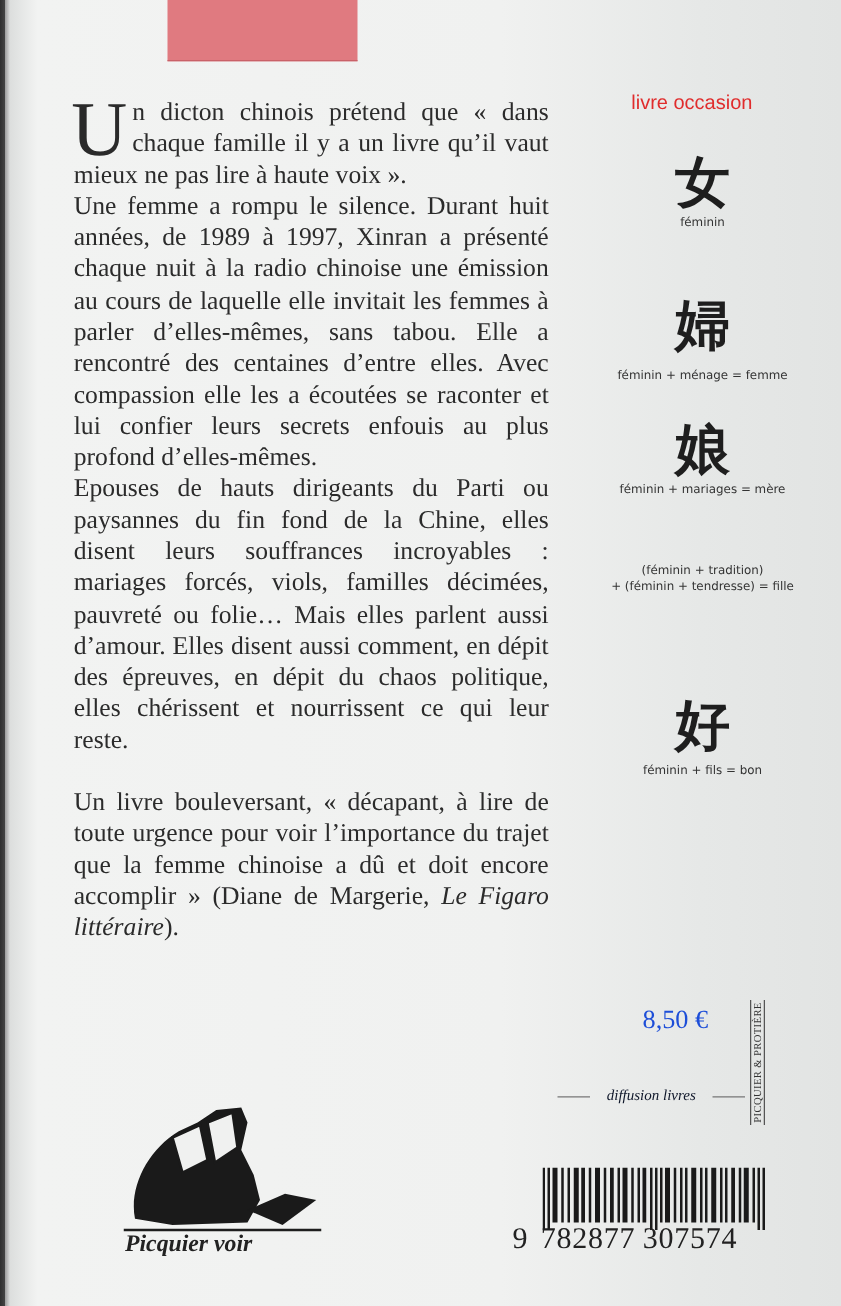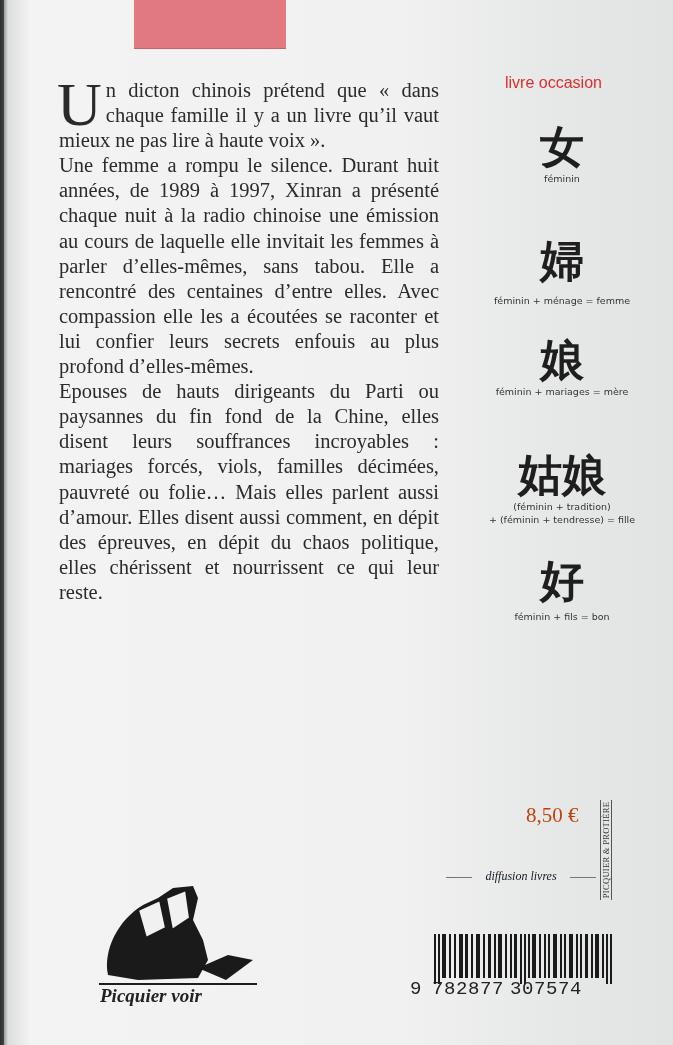--- a/index.html
+++ b/index.html
@@ -36,21 +36,21 @@
       font-family: "Liberation Sans", sans-serif; font-size: 16px; color: #e02c2c;
     }
     .glyph-block { position: absolute; width: 200px; left: 462px; text-align: center; }
     .glyph {
       font-family: "DejaVu Sans", sans-serif; font-size: 44px; line-height: 50px; color: #1e1e1e; font-weight: bold;
     }
     .glyph-caption {
       font-family: "DejaVu Sans", sans-serif; font-size: 9.5px; color: #333; line-height: 13px;
     }
     .price {
-      position: absolute; left: 526px; top: 803px; font-size: 21px; color: #c2410c;
+      position: absolute; left: 514px; top: 803px; font-size: 21px; color: #1d4ed8;
     }
     .vert-logo {
       position: absolute; left: 597px; top: 800px; width: 18px; height: 100px;
       display: flex; align-items: center; justify-content: center;
     }
     .vert-logo span {
       transform: rotate(-90deg); white-space: nowrap;
       font-size: 8.5px; letter-spacing: .3px; color: #333;
       font-family: "Liberation Serif", serif;
     }
@@ -69,22 +69,22 @@
     }
     .distributor .sub::before, .distributor .sub::after {
       content: ""; position: absolute; top: 8px; width: 26px; height: 1px; background: #777;
     }
     .distributor .sub::before { left: 0; }
     .distributor .sub::after { right: 0; }
     .barcode {
       position: absolute; left: 434px; top: 934px; width: 180px; height: 50px;
     }
     .barcode-digits {
-      position: absolute; left: 410px; top: 978px; font-family: Liberation Mono, monospace;
-      font-size: 19px; color: #222; letter-spacing: .6px;
+      position: absolute; left: 410px; top: 978px; font-family: Liberation Serif, serif;
+      font-size: 24px; color: #222; letter-spacing: .6px;
     }
     .barcode-digits .first { margin-right: 10px; }
     .publisher-logo {
       position: absolute; left: 98px; top: 880px; width: 180px; height: 100px;
     }
     .publisher-rule {
       position: absolute; left: 99px; top: 983px; width: 158px; height: 2px; background: #1e1e1e;
     }
     .publisher-name {
       position: absolute; left: 100px; top: 985px; font-size: 19px; font-style: italic; font-weight: bold; color: #222;
@@ -96,36 +96,36 @@
 <div class="cover"></div>
 <div class="spine-edge"></div>
 <div class="red-tab"></div>
 
 <div class="used-label">livre occasion</div>
 
 <div class="body-text">
   <p><span class="dropcap">U</span><span>n dicton chinois prétend que « dans chaque famille il y a un livre qu’il vaut mieux ne pas lire à haute voix ».</span></p>
   <p>Une femme a rompu le silence. Durant huit années, de 1989 à 1997, Xinran a présenté chaque nuit à la radio chinoise une émission au cours de laquelle elle invitait les femmes à parler d’elles-mêmes, sans tabou. Elle a rencontré des centaines d’entre elles. Avec compassion elle les a écoutées se raconter et lui confier leurs secrets enfouis au plus profond d’elles-mêmes.</p>
   <p>Epouses de hauts dirigeants du Parti ou paysannes du fin fond de la Chine, elles disent leurs souffrances incroyables : mariages forcés, viols, familles décimées, pauvreté ou folie… Mais elles parlent aussi d’amour. Elles disent aussi comment, en dépit des épreuves, en dépit du chaos politique, elles chérissent et nourrissent ce qui leur reste.</p>
+  <p class="gap"><span>Un livre bouleversant, « décapant, à lire de toute urgence pour voir l’importance du trajet que la femme chinoise a dû et doit encore accomplir » (Diane de Margerie, </span><i>Le Figaro littéraire</i><span>).</span></p>
 </div>
 
 <div class="glyph-block" style="top:122px;">
   <div class="glyph">女</div>
   <div class="glyph-caption">féminin</div>
 </div>
 <div class="glyph-block" style="top:228px;">
   <div class="glyph" style="line-height:66px;">婦</div>
   <div class="glyph-caption">féminin + ménage = femme</div>
 </div>
 <div class="glyph-block" style="top:335px;">
   <div class="glyph">娘</div>
   <div class="glyph-caption">féminin + mariages = mère</div>
 </div>
 <div class="glyph-block" style="top:450px;">
-  <div class="glyph">姑娘</div>
   <div class="glyph-caption">(féminin + tradition)</div>
   <div class="glyph-caption">+ (féminin + tendresse) = fille</div>
 </div>
 <div class="glyph-block" style="top:552px;">
   <div class="glyph" style="line-height:58px;">好</div>
   <div class="glyph-caption">féminin + fils = bon</div>
 </div>
 
 <div class="price">8,50 €</div>
 

